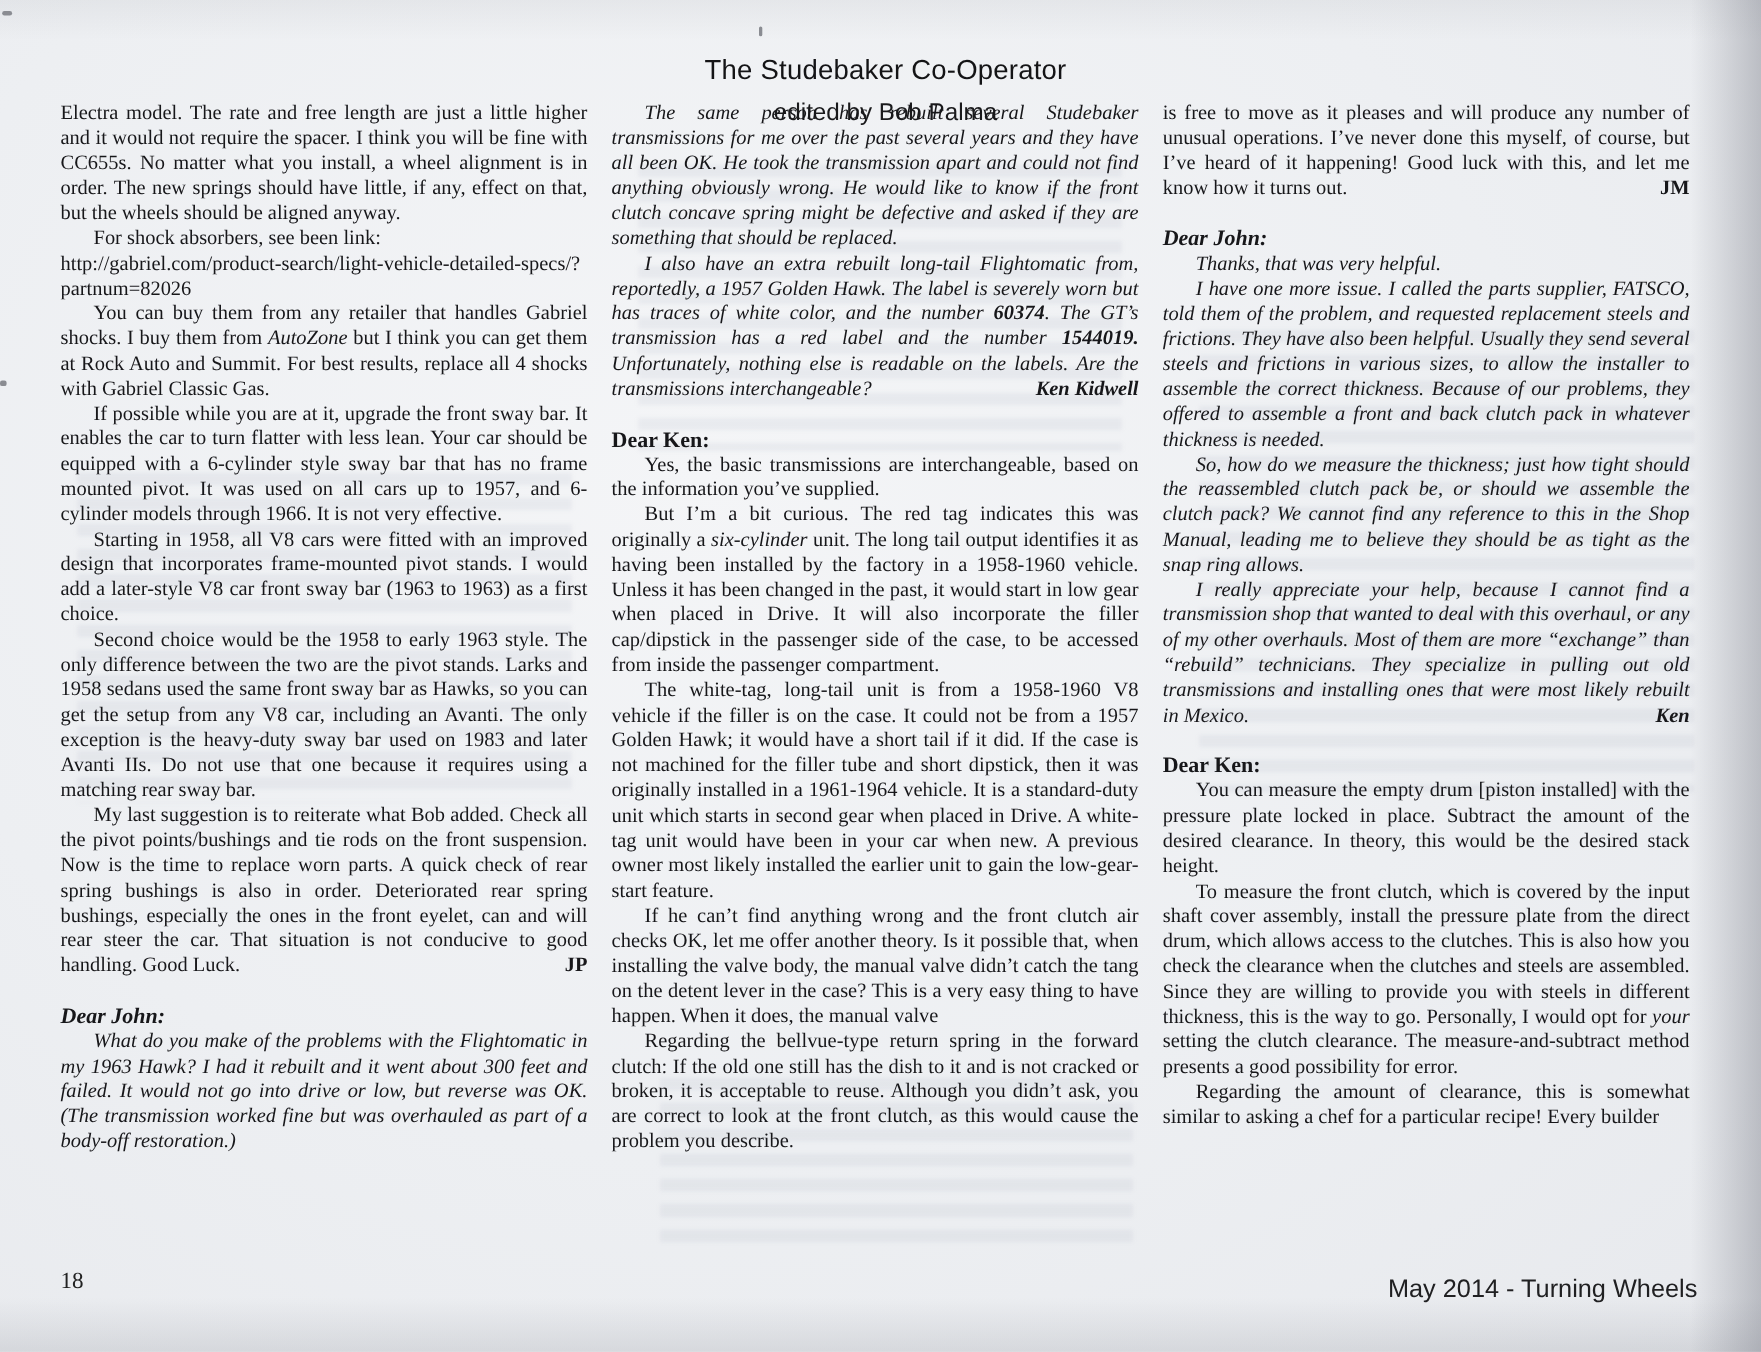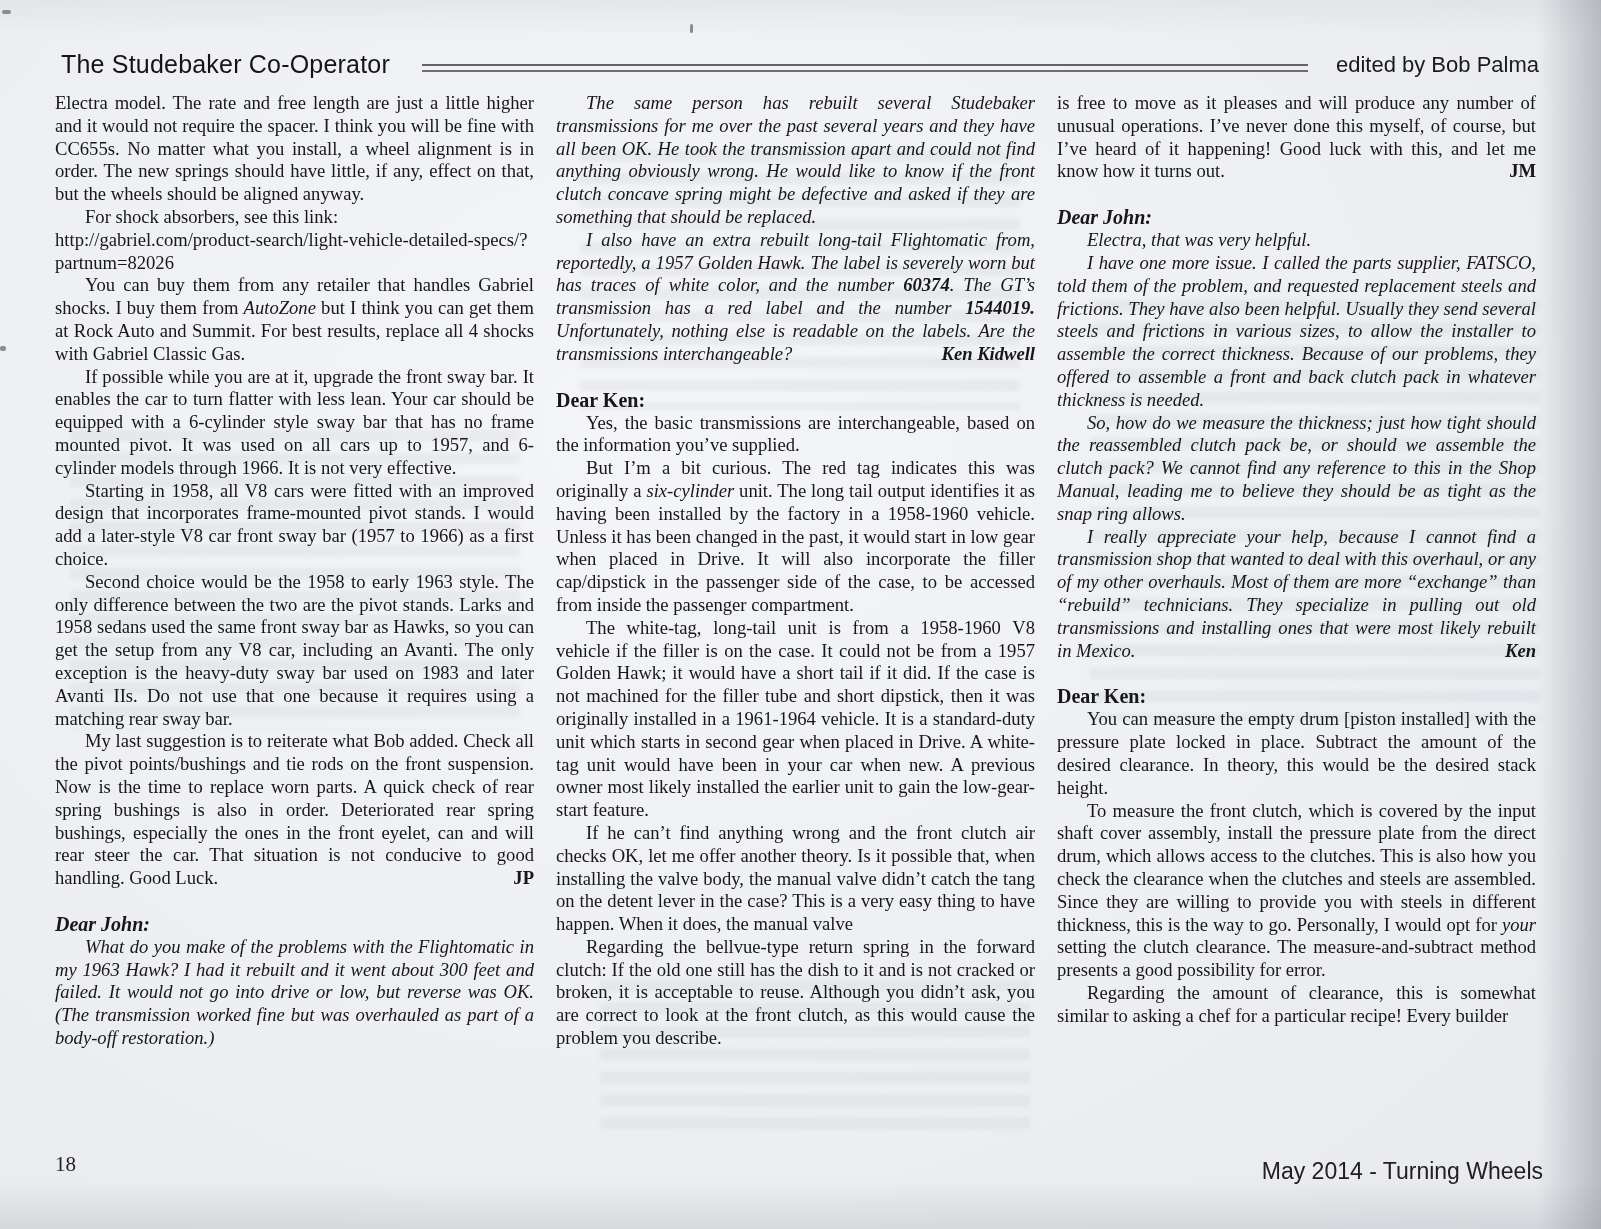--- a/index.html
+++ b/index.html
@@ -14,22 +14,22 @@
     color:#17171a;
   }
   
   .ghost{
     position:absolute;z-index:0;pointer-events:none;
     background:repeating-linear-gradient(to bottom, rgba(95,105,135,0.065) 0 11px, rgba(95,105,135,0) 11px 23px);
     filter:blur(2px);
   }
   .speck{position:absolute;background:#8a8c92;border-radius:2px;z-index:2;}
   .header{
-    position:absolute;left:61px;right:62px;top:50px;z-index:1;
-    display:flex;align-items:center;
+    position:absolute;left:71px;right:62px;top:50px;z-index:1;
+    display:flex;align-items:center;flex-direction:column;
   }
   .title{
     font-family:"Liberation Sans", sans-serif;
     font-size:25px;letter-spacing:.2px;color:#141416;white-space:nowrap;
   }
   .rule{
     flex:1;height:8px;box-sizing:border-box;margin:6px 28px 0 32px;
     border-top:2px solid #636369;border-bottom:2px solid #6d6d73;
   }
   .edited{
@@ -79,46 +79,46 @@
   <div class="header">
     <span class="title">The Studebaker Co-Operator</span>
     <span class="rule"></span>
     <span class="edited">edited by Bob Palma</span>
   </div>
 
   <div class="columns">
 
     <div class="col">
       <p class="p">Electra model. The rate and free length are just a little higher and it would not require the spacer. I think you will be fine with CC655s. No matter what you install, a wheel alignment is in order. The new springs should have little, if any, effect on that, but the wheels should be aligned anyway.</p>
-      <p class="p ind">For shock absorbers, see this link:</p>
+      <p class="p ind">For shock absorbers, see been link:</p>
       <p class="p url">http://gabriel.com/product-search/light-vehicle-detailed-specs/?partnum=82026</p>
       <p class="p ind"><span>You can buy them from any retailer that handles Gabriel shocks. I buy them from </span><span class="it">AutoZone</span><span> but I think you can get them at Rock Auto and Summit. For best results, replace all 4 shocks with Gabriel Classic Gas.</span></p>
       <p class="p ind">If possible while you are at it, upgrade the front sway bar. It enables the car to turn flatter with less lean. Your car should be equipped with a 6-cylinder style sway bar that has no frame mounted pivot. It was used on all cars up to 1957, and 6-cylinder models through 1966. It is not very effective.</p>
-      <p class="p ind">Starting in 1958, all V8 cars were fitted with an improved design that incorporates frame-mounted pivot stands. I would add a later-style V8 car front sway bar (1957 to 1966) as a first choice.</p>
+      <p class="p ind">Starting in 1958, all V8 cars were fitted with an improved design that incorporates frame-mounted pivot stands. I would add a later-style V8 car front sway bar (1963 to 1963) as a first choice.</p>
       <p class="p ind">Second choice would be the 1958 to early 1963 style. The only difference between the two are the pivot stands. Larks and 1958 sedans used the same front sway bar as Hawks, so you can get the setup from any V8 car, including an Avanti. The only exception is the heavy-duty sway bar used on 1983 and later Avanti IIs. Do not use that one because it requires using a matching rear sway bar.</p>
       <p class="p ind"><span>My last suggestion is to reiterate what Bob added. Check all the pivot points/bushings and tie rods on the front suspension. Now is the time to replace worn parts. A quick check of rear spring bushings is also in order. Deteriorated rear spring bushings, especially the ones in the front eyelet, can and will rear steer the car. That situation is not conducive to good handling.  Good Luck.</span><span class="sig">JP</span></p>
       <h3 class="h bi">Dear John:</h3>
       <p class="p ind it">What do you make of the problems with the Flightomatic in my 1963 Hawk? I had it rebuilt and it went about 300 feet and failed. It would not go into drive or low, but reverse was OK. (The transmission worked fine but was overhauled as part of a body-off restoration.)</p>
     </div>
 
     <div class="col">
       <p class="p ind it">The same person has rebuilt several Studebaker transmissions for me over the past several years and they have all been OK. He took the transmission apart and could not find anything obviously wrong. He would like to know if the front clutch concave spring might be defective and asked if they are something that should be replaced.</p>
       <p class="p ind it"><span>I also have an extra rebuilt long-tail Flightomatic from, reportedly, a 1957 Golden Hawk. The label is severely worn but has traces of white color, and the number </span><b>60374</b><span>. The GT’s transmission has a red label and the number </span><b>1544019.</b><span> Unfortunately, nothing else is readable on the labels. Are the transmissions interchangeable?</span><span class="sig sit">Ken Kidwell</span></p>
       <h3 class="h">Dear Ken:</h3>
       <p class="p ind">Yes, the basic transmissions are interchangeable, based on the information you’ve supplied.</p>
       <p class="p ind"><span>But I’m a bit curious. The red tag indicates this was originally a </span><span class="it">six-cylinder</span><span> unit. The long tail output identifies it as having been installed by the factory in a 1958-1960 vehicle. Unless it has been changed in the past, it would start in low gear when placed in Drive. It will also incorporate the filler cap/dipstick in the passenger side of the case, to be accessed from inside the passenger compartment.</span></p>
       <p class="p ind">The white-tag, long-tail unit is from a 1958-1960 V8 vehicle if the filler is on the case. It could not be from a 1957 Golden Hawk; it would have a short tail if it did. If the case is not machined for the filler tube and short dipstick, then it was originally installed in a 1961-1964 vehicle. It is a standard-duty unit which starts in second gear when placed in Drive. A white-tag unit would have been in your car when new. A previous owner most likely installed the earlier unit to gain the low-gear-start feature.</p>
       <p class="p ind">If he can’t find anything wrong and the front clutch air checks OK, let me offer another theory. Is it possible that, when installing the valve body, the manual valve didn’t catch the tang on the detent lever in the case? This is a very easy thing to have happen. When it does, the manual valve</p>
       <p class="p ind">Regarding the bellvue-type return spring in the forward clutch: If the old one still has the dish to it and is not cracked or broken, it is acceptable to reuse. Although you didn’t ask, you are correct to look at the front clutch, as this would cause the problem you describe.</p>
     </div>
 
     <div class="col">
       <p class="p"><span>is free to move as it pleases and will produce any number of unusual operations. I’ve never done this myself, of course, but I’ve heard of it happening! Good luck with this, and let me know how it turns out.</span><span class="sig">JM</span></p>
       <h3 class="h bi">Dear John:</h3>
-      <p class="p ind it">Electra, that was very helpful.</p>
+      <p class="p ind it">Thanks, that was very helpful.</p>
       <p class="p ind it">I have one more issue. I called the parts supplier, FATSCO, told them of the problem, and requested replacement steels and frictions. They have also been helpful. Usually they send several steels and frictions in various sizes, to allow the installer to assemble the correct thickness. Because of our problems, they offered to assemble a front and back clutch pack in whatever thickness is needed.</p>
       <p class="p ind it">So, how do we measure the thickness; just how tight should the reassembled clutch pack be, or should we assemble the clutch pack? We cannot find any reference to this in the Shop Manual, leading me to believe they should be as tight as the snap ring allows.</p>
       <p class="p ind it"><span>I really appreciate your help, because I cannot find a transmission shop that wanted to deal with this overhaul, or any of my other overhauls. Most of them are more “exchange” than “rebuild” technicians. They specialize in pulling out old transmissions and installing ones that were most likely rebuilt in Mexico.</span><span class="sig sit">Ken</span></p>
       <h3 class="h">Dear Ken:</h3>
       <p class="p ind">You can measure the empty drum [piston installed] with the pressure plate locked in place. Subtract the amount of the desired clearance. In theory, this would be the desired stack height.</p>
       <p class="p ind"><span>To measure the front clutch, which is covered by the input shaft cover assembly, install the pressure plate from the direct drum, which allows access to the clutches. This is also how you check the clearance when the clutches and steels are assembled. Since they are willing to provide you with steels in different thickness, this is the way to go. Personally, I would opt for </span><span class="it">your</span><span> setting the clutch clearance. The measure-and-subtract method presents a good possibility for error.</span></p>
       <p class="p ind">Regarding the amount of clearance, this is somewhat similar to asking a chef for a particular recipe! Every builder</p>
     </div>
 
   </div>

